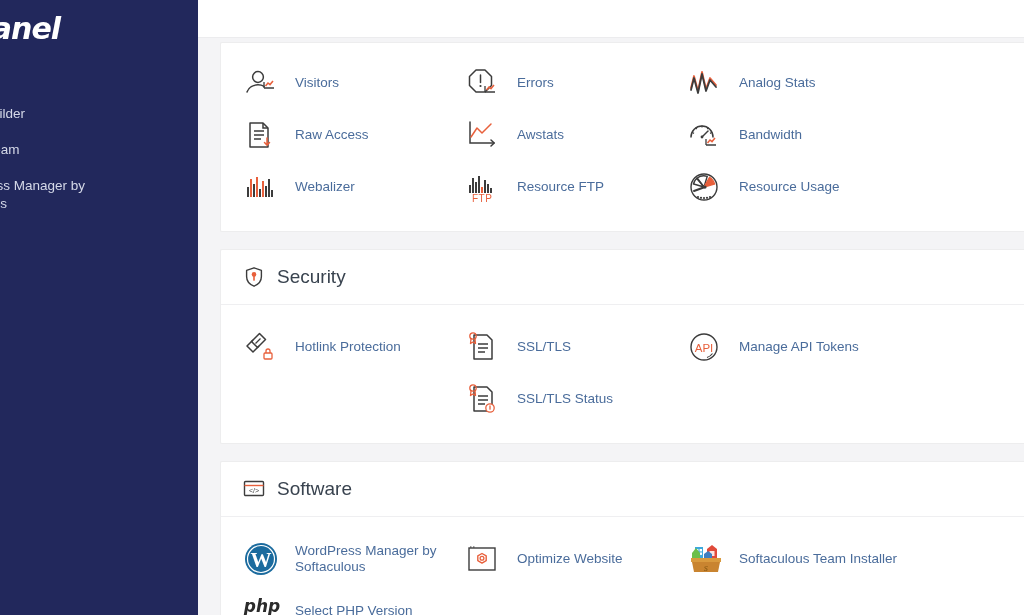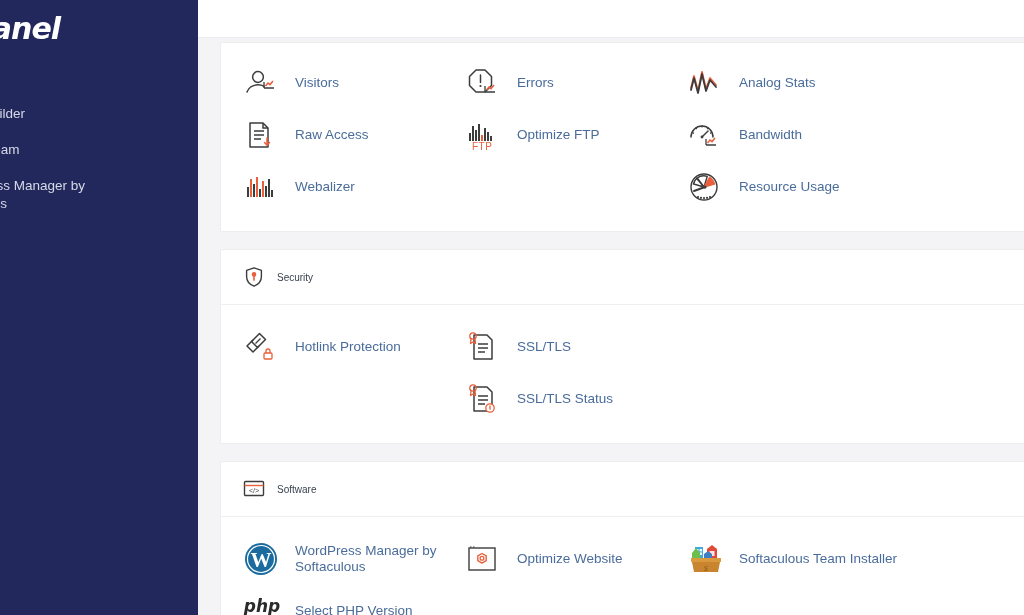--- a/index.html
+++ b/index.html
@@ -74,21 +74,21 @@
     width: 820px;
   }
   .card-header {
     display: flex;
     align-items: center;
     gap: 12px;
     padding: 16px 0 16px 22px;
     border-bottom: 1px solid #efeff1;
   }
   .card-header .hdr-title {
-    font-size: 10px;
+    font-size: 19px;
     color: #39434f;
     font-weight: 400;
   }
   .card-body {
     padding: 16px 0 18px 22px;
     display: flex;
     flex-wrap: wrap;
   }
   .col {
     width: 222px;
@@ -193,38 +193,48 @@
                   <path d="M11 4h9l6.5 6.5v9L20 26h-9l-6.5-6.5v-9z" stroke-linejoin="round"></path>
                   <path d="M15.5 9v7.5" stroke-linecap="round"></path>
                   <circle cx="15.5" cy="20" r="1.1" fill="#3c3c3c" stroke="none"></circle>
                   <path d="M20 26h10M20 26v-6" stroke-width="1.3"></path>
                   <polyline points="21.5,24 24,21 26,22.6 29,19" stroke="#e8603c" stroke-width="1.5"></polyline>
                 </svg>
               </span>
               <span class="label">Errors</span>
             </div>
 
+            <div class="item">
+              <span class="ico">
+                <svg width="34" height="34" viewBox="0 0 34 34" fill="none" stroke-width="1.5">
+                  <path d="M5 4v21h24" stroke="#3c3c3c" stroke-linecap="round"></path>
+                  <path d="M26 22l3.2 3-3.2 3" stroke="#3c3c3c" stroke-linecap="round" stroke-linejoin="round" fill="none"></path>
+                  <polyline points="6,19 12,10 17,15 26,6" stroke="#e8603c" stroke-linecap="round" stroke-linejoin="round"></polyline>
+                </svg>
+              </span>
+              <span class="label">Awstats</span>
+            </div>
 
             <div class="item">
               <span class="ico">
                 <svg width="34" height="34" viewBox="0 0 34 34">
                   <g stroke-width="2">
                     <line x1="5" y1="15" x2="5" y2="23" stroke="#3c3c3c"></line>
                     <line x1="8" y1="8" x2="8" y2="23" stroke="#3c3c3c"></line>
                     <line x1="11" y1="12" x2="11" y2="23" stroke="#3c3c3c"></line>
                     <line x1="14" y1="6" x2="14" y2="23" stroke="#3c3c3c"></line>
                     <line x1="17" y1="17" x2="17" y2="23" stroke="#e8603c"></line>
                     <line x1="20" y1="10" x2="20" y2="23" stroke="#3c3c3c"></line>
                     <line x1="23" y1="14" x2="23" y2="23" stroke="#3c3c3c"></line>
                     <line x1="26" y1="18" x2="26" y2="23" stroke="#3c3c3c"></line>
                   </g>
                   <text x="7" y="32" font-family="'Liberation Sans',sans-serif" font-size="10" fill="#e8603c" letter-spacing="0.5">FTP</text>
                 </svg>
               </span>
-              <span class="label">Optimize FTP</span>
+              <span class="label">Resource FTP</span>
             </div>
           </div>
 
           <div class="col">
             <div class="item">
               <span class="ico">
                 <svg width="34" height="34" viewBox="0 0 34 34" fill="none" stroke-width="1.8" stroke-linecap="round" stroke-linejoin="round">
                   <polyline points="4,22 7,10 11,25 15,6 19,23 23,12 29,19" stroke="#e8603c"></polyline>
                   <polyline points="4,24 7,12 11,27 15,8 19,25 23,14 29,21" stroke="#3c3c3c"></polyline>
                 </svg>
@@ -327,20 +337,32 @@
                   <circle cx="8" cy="6" r="3.2" stroke="#e8603c" stroke-width="1.3"></circle>
                   <path d="M6 9l-.5 4.5L8 12l2.5 1.5L10 9" stroke="#e8603c" stroke-width="1.3" stroke-linejoin="round"></path>
                   <circle cx="25" cy="26" r="4.2" stroke="#e8603c" stroke-width="1.3" fill="#fff"></circle>
                   <path d="M25 24v3.2" stroke="#e8603c" stroke-width="1.3" stroke-linecap="round"></path>
                 </svg>
               </span>
               <span class="label">SSL/TLS Status</span>
             </div>
           </div>
 
+          <div class="col">
+            <div class="item">
+              <span class="ico">
+                <svg width="34" height="34" viewBox="0 0 34 34" fill="none" stroke="#3c3c3c" stroke-width="1.4">
+                  <circle cx="17" cy="17" r="13"></circle>
+                  <text x="17" y="21.5" text-anchor="middle" font-family="'Liberation Sans',sans-serif" font-size="11.5" fill="#e8603c" stroke="none">API</text>
+                  <path d="M20 27.5a11 11 0 0 0 5.5-4" stroke="#3c3c3c" stroke-width="1.1"></path>
+                </svg>
+              </span>
+              <span class="label">Manage API Tokens</span>
+            </div>
+          </div>
 
         </div>
       </section>
 
       <section class="card">
         <div class="card-header">
           <span class="hdr-ico">
             <svg width="22" height="22" viewBox="0 0 22 22" fill="none" stroke="#3c3c3c" stroke-width="1.4">
               <rect x="1.5" y="3.5" width="19" height="14" rx="1"></rect>
               <line x1="1.5" y1="7.5" x2="20.5" y2="7.5" stroke="#e8603c"></line>

